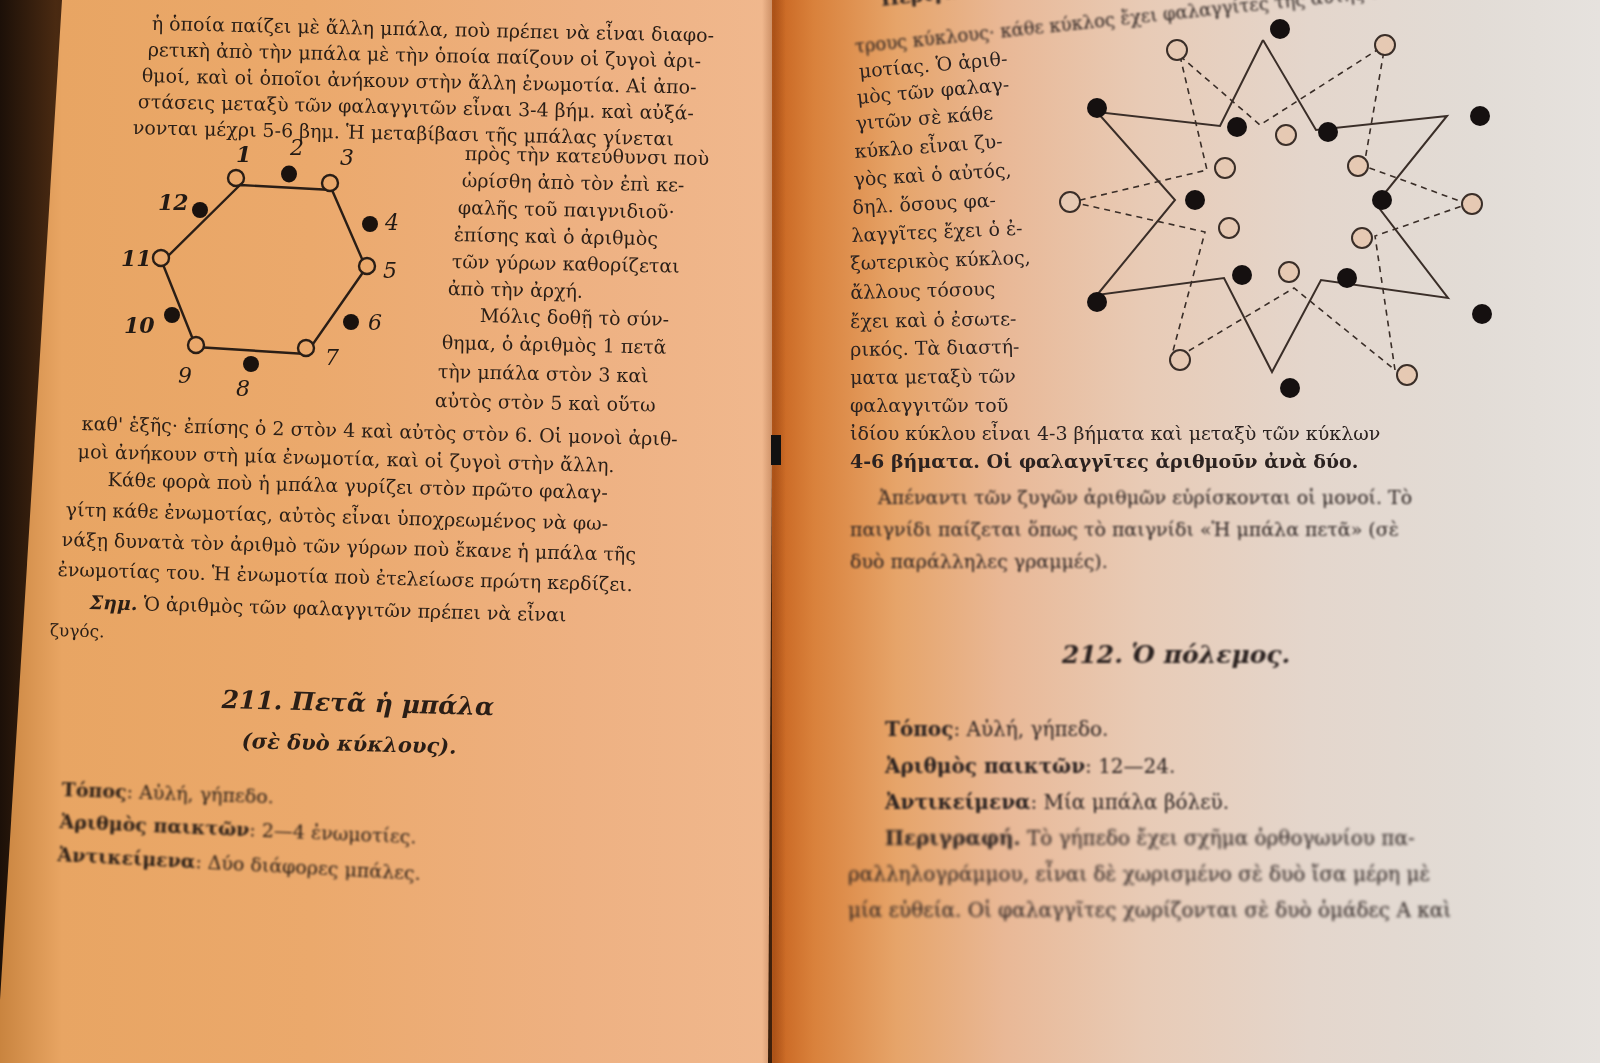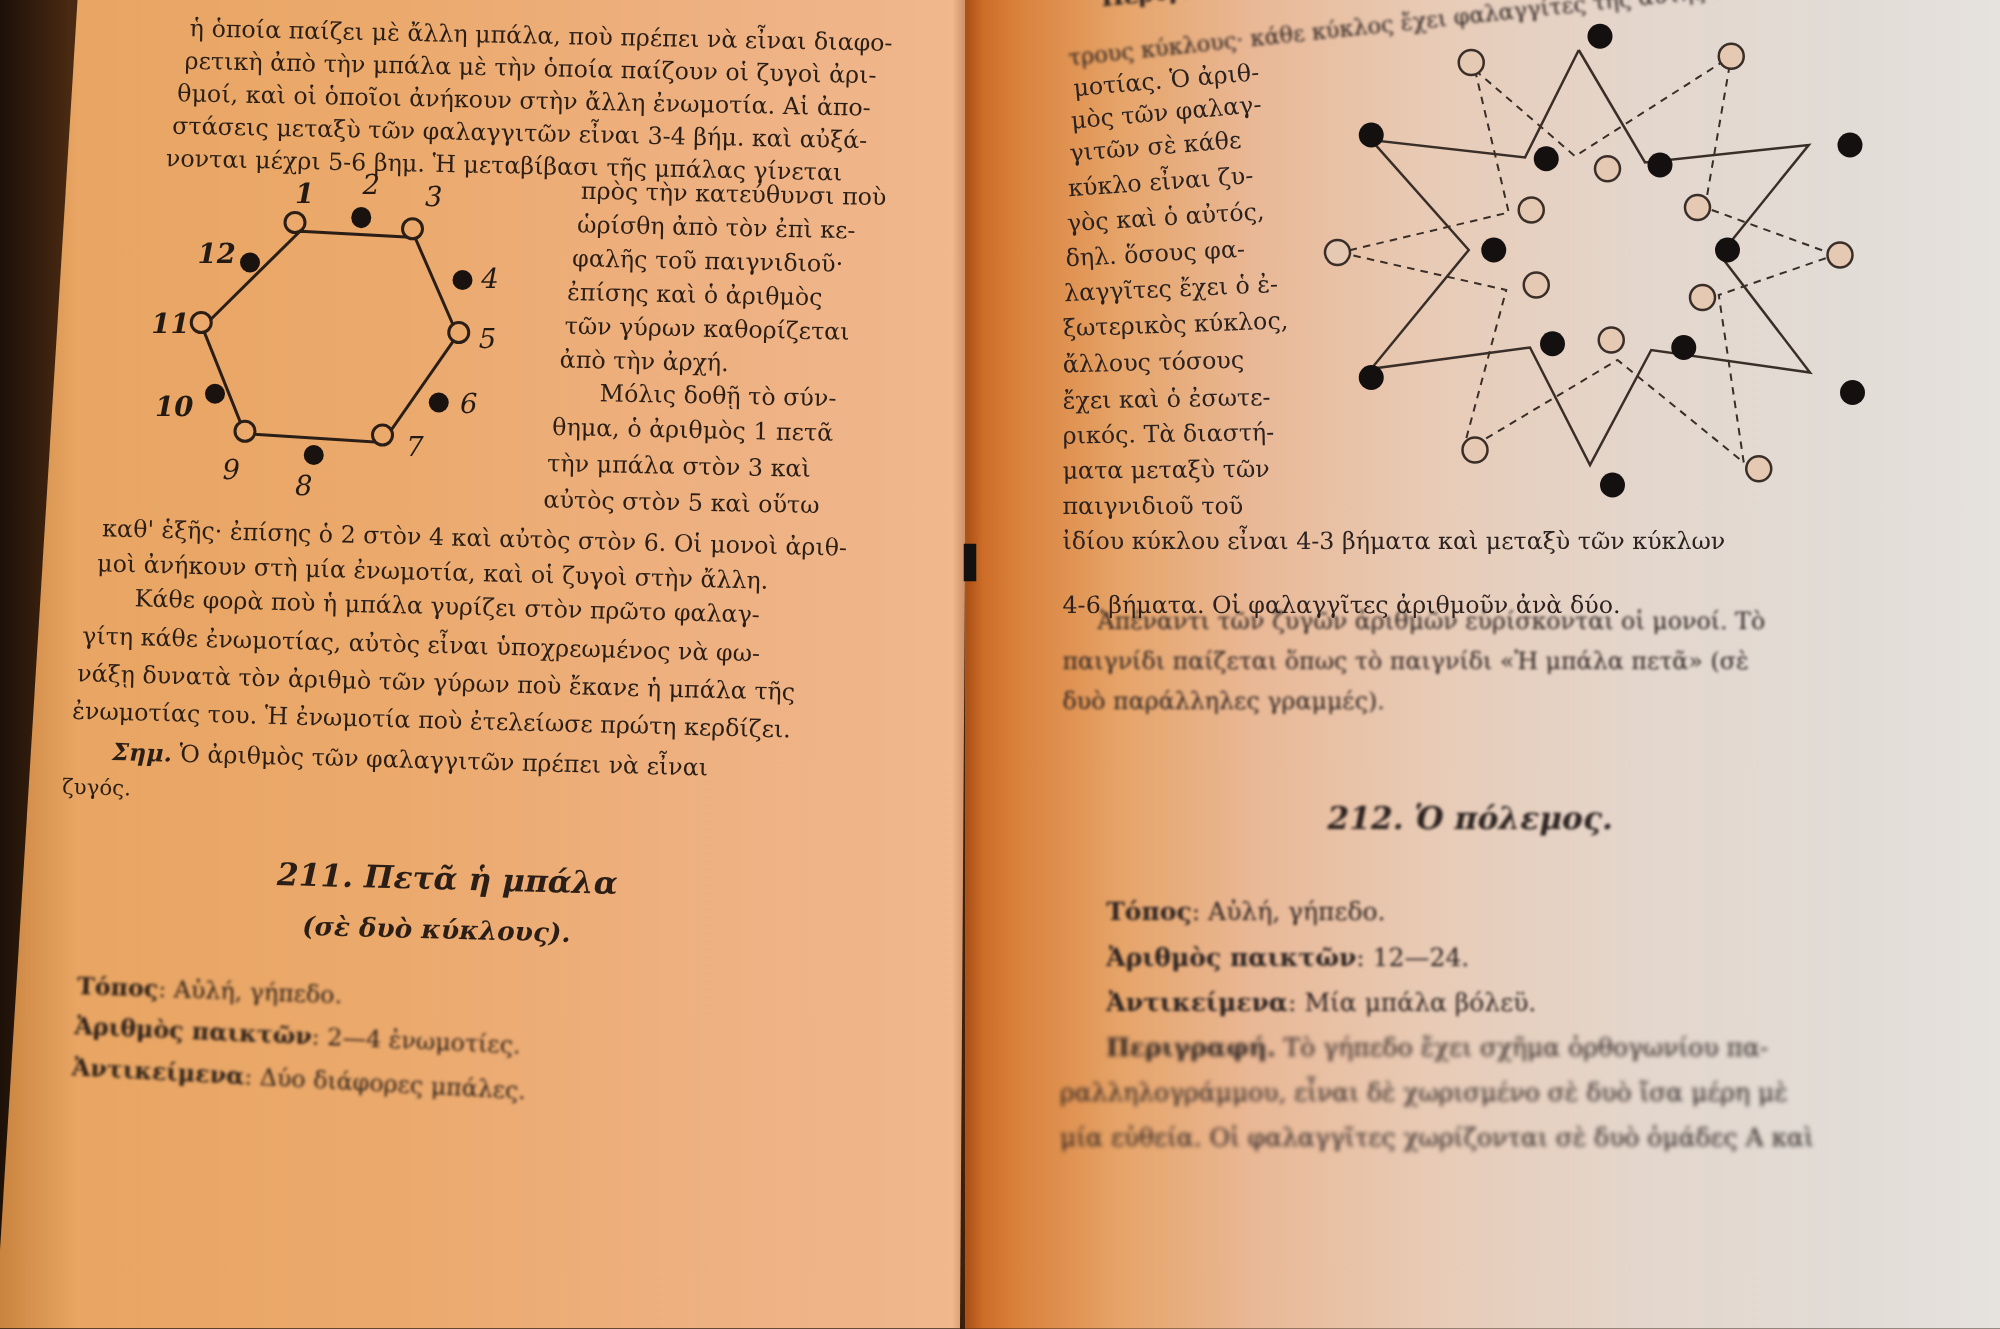--- a/index.html
+++ b/index.html
@@ -154,24 +154,24 @@
   <div class="tline" style="left:855px;top:114px;transform:rotate(-4.5deg);">γιτῶν σὲ κάθε</div>
   <div class="tline" style="left:854px;top:142px;transform:rotate(-4deg);">κύκλο εἶναι ζυ-</div>
   <div class="tline" style="left:853px;top:170px;transform:rotate(-3.5deg);">γὸς καὶ ὁ αὐτός,</div>
   <div class="tline" style="left:852px;top:198px;transform:rotate(-3deg);">δηλ. ὅσους φα-</div>
   <div class="tline" style="left:851px;top:226px;transform:rotate(-2.5deg);">λαγγῖτες ἔχει ὁ ἐ-</div>
   <div class="tline" style="left:850px;top:254px;transform:rotate(-2deg);">ξωτερικὸς κύκλος,</div>
   <div class="tline" style="left:850px;top:283px;transform:rotate(-1.5deg);">ἄλλους τόσους</div>
   <div class="tline" style="left:850px;top:312px;transform:rotate(-1deg);">ἔχει καὶ ὁ ἐσωτε-</div>
   <div class="tline" style="left:850px;top:340px;transform:rotate(-1deg);">ρικός. Τὰ διαστή-</div>
   <div class="tline" style="left:850px;top:368px;transform:rotate(-0.5deg);">ματα μεταξὺ τῶν</div>
-  <div class="tline" style="left:850px;top:396px;">παιγνιδιοῦ τοῦ</div>
+  <div class="tline" style="left:850px;top:396px;">φαλαγγιτῶν τοῦ</div>
 
   <div class="tline" style="left:850px;top:424px;">ἰδίου κύκλου εἶναι 4-3 βήματα καὶ μεταξὺ τῶν κύκλων</div>
-  <div class="tline" style="left:850px;top:475px;">4-6 βήματα. Οἱ φαλαγγῖτες ἀριθμοῦν ἀνὰ δύο.</div>
+  <div class="tline" style="left:850px;top:452px;font-weight:bold;">4-6 βήματα. Οἱ φαλαγγῖτες ἀριθμοῦν ἀνὰ δύο.</div>
   <div class="tline blurred" style="left:878px;top:488px;">Ἀπέναντι τῶν ζυγῶν ἀριθμῶν εὑρίσκονται οἱ μονοί. Τὸ</div>
   <div class="tline blurred" style="left:850px;top:520px;">παιγνίδι παίζεται ὅπως τὸ παιγνίδι «Ἡ μπάλα πετᾶ» (σὲ</div>
   <div class="tline blurred" style="left:850px;top:552px;">δυὸ παράλληλες γραμμές).</div>
 
   <div class="tline heading blurred" style="left:1062px;top:642px;">
     <span>212.</span>
     <span>Ὁ πόλεμος.</span>
   </div>
 
   <div class="tline blurred" style="left:885px;top:719px;font-size:20px;">

